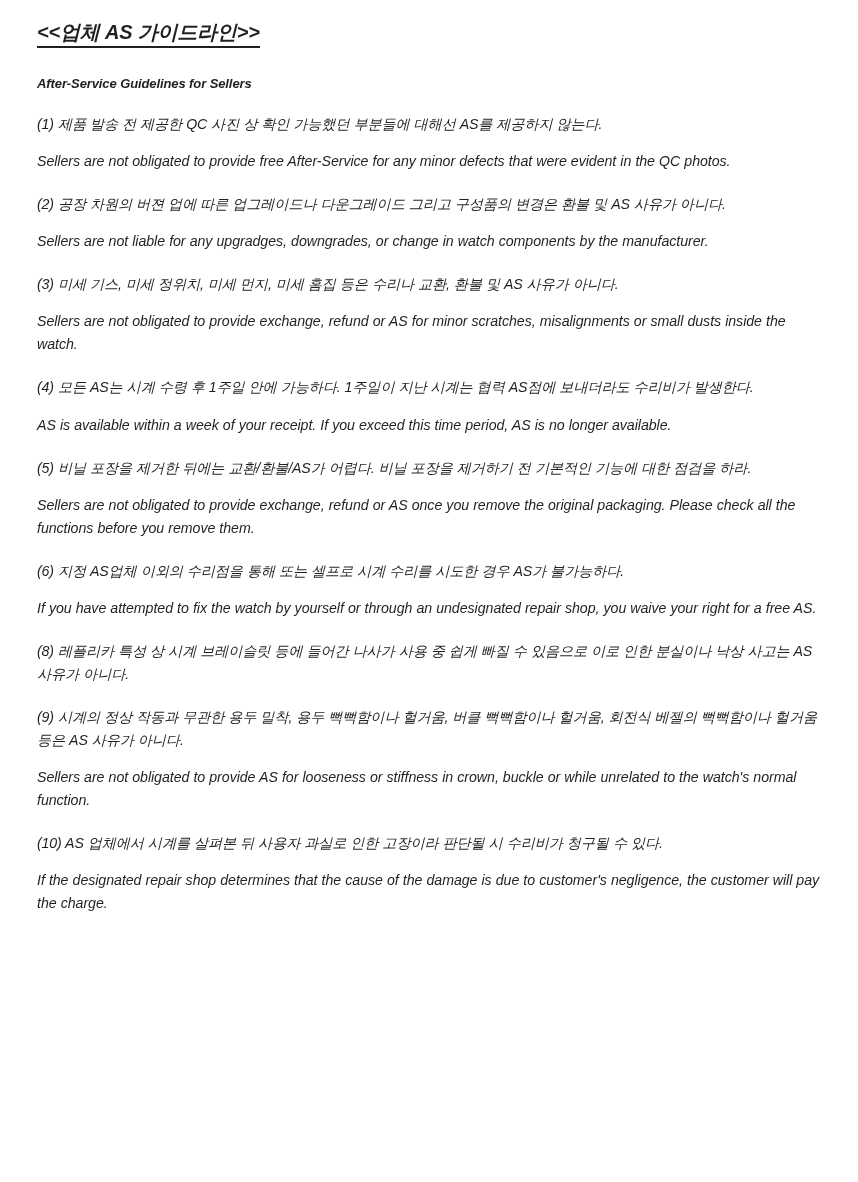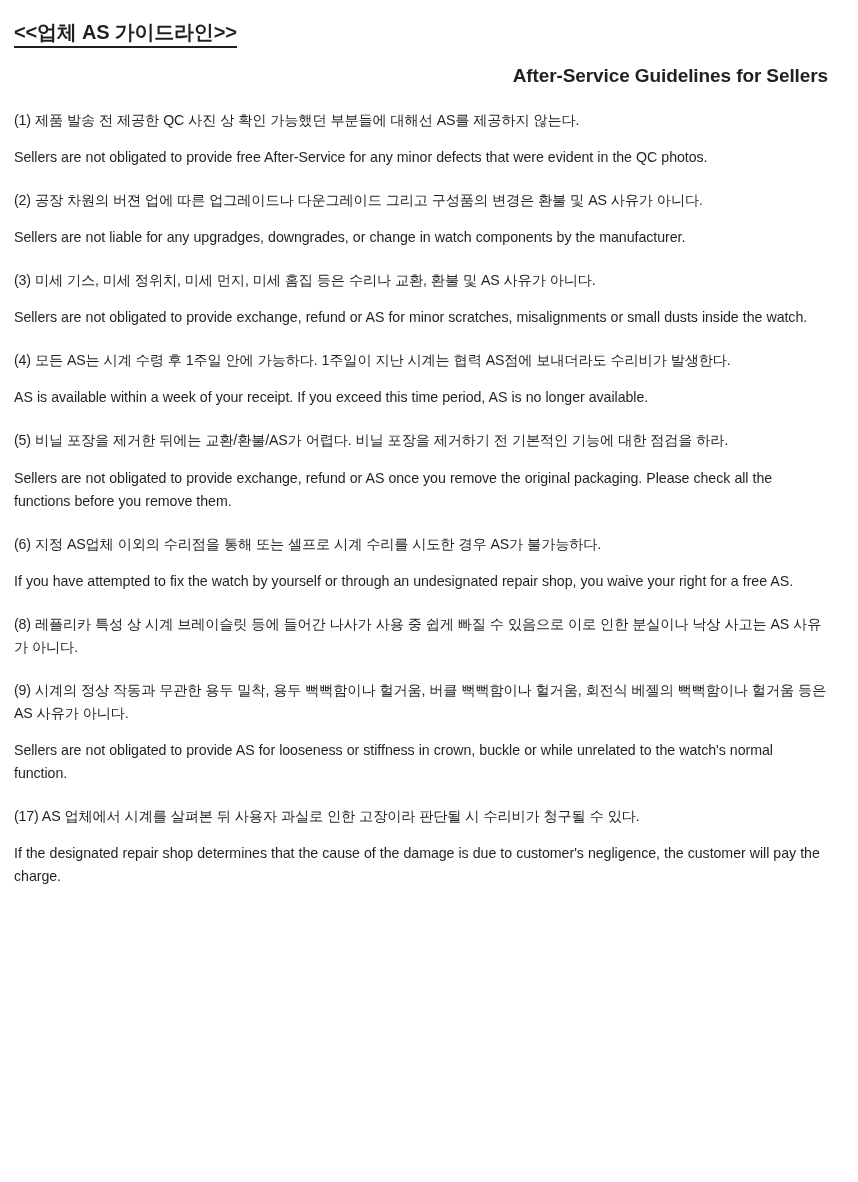--- a/index.html
+++ b/index.html
@@ -11,40 +11,40 @@
     width: 858px;
     min-height: 1182px;
     font-family: "Liberation Sans", sans-serif;
     color: #231f20;
     -webkit-font-smoothing: antialiased;
   }
   .page {
     width: 858px;
     min-height: 1182px;
     box-sizing: border-box;
-    padding: 14px 30px 10px 14px;
+    padding: 14px 30px 10px 37px;
     background: #ffffff;
+    font-style: italic;
   }
   .doc-title-ko {
     font-size: 20px;
     font-weight: bold;
     letter-spacing: -0.2px;
     display: inline-block;
     border-bottom: 2px solid #231f20;
     padding-bottom: 1px;
     margin: 6px 0 0 0;
     line-height: 1.25;
   }
   .doc-title-en {
-    font-size: 19px;
+    font-size: 13px;
     font-weight: bold;
-    margin: 16px 0 0 0;
+    margin: 28px 0 0 0;
     line-height: 1.3;
     letter-spacing: -0.1px;
-    text-align: right;
   }
   .clauses {
     margin-top: 20px;
   }
   .clause {
     margin-bottom: 20px;
   }
   .clause:last-child {
     margin-bottom: 0;
   }
@@ -109,18 +109,18 @@
     <div class="clause">
       <p class="line ko">(8) 레플리카 특성 상 시계 브레이슬릿 등에 들어간 나사가 사용 중 쉽게 빠질 수 있음으로 이로 인한 분실이나 낙상 사고는 AS 사유가 아니다.</p>
     </div>
 
     <div class="clause">
       <p class="line ko">(9) 시계의 정상 작동과 무관한 용두 밀착, 용두 뻑뻑함이나 헐거움, 버클 뻑뻑함이나 헐거움, 회전식 베젤의 뻑뻑함이나 헐거움 등은 AS 사유가 아니다.</p>
       <p class="line en">Sellers are not obligated to provide AS for looseness or stiffness in crown, buckle or while unrelated to the watch's normal function.</p>
     </div>
 
     <div class="clause">
-      <p class="line ko">(17) AS 업체에서 시계를 살펴본 뒤 사용자 과실로 인한 고장이라 판단될 시 수리비가 청구될 수 있다.</p>
+      <p class="line ko">(10) AS 업체에서 시계를 살펴본 뒤 사용자 과실로 인한 고장이라 판단될 시 수리비가 청구될 수 있다.</p>
       <p class="line en">If the designated repair shop determines that the cause of the damage is due to customer's negligence, the customer will pay the charge.</p>
     </div>
 
   </div>
 </div>
 
 </body></html>

